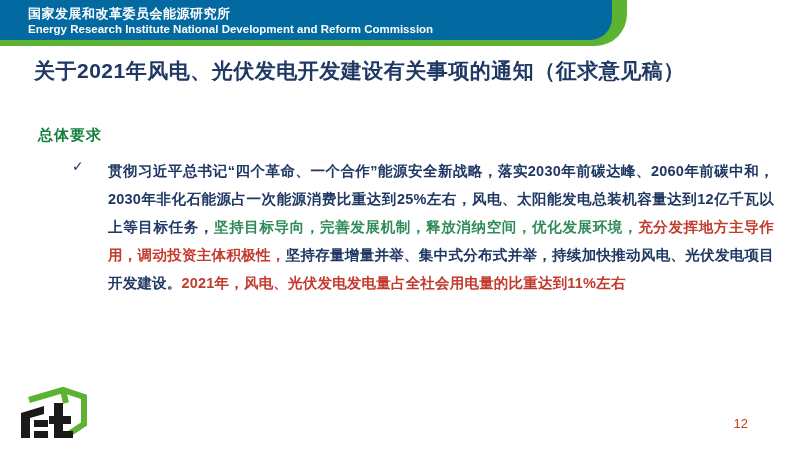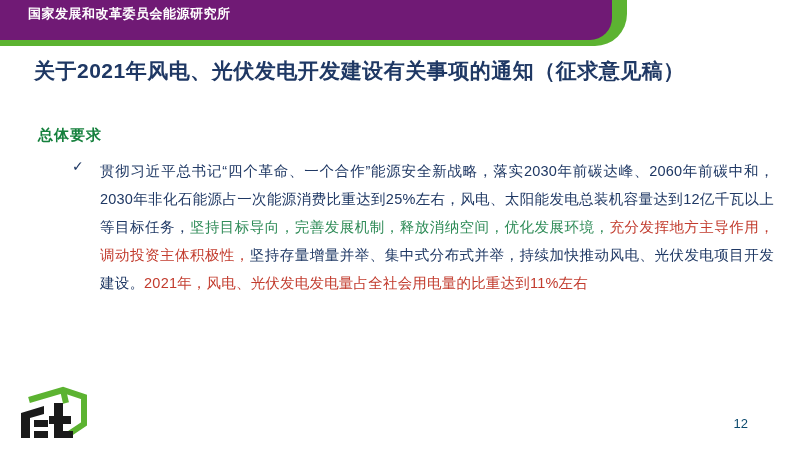--- a/index.html
+++ b/index.html
@@ -15,21 +15,21 @@
     position: absolute;
     left: 0; top: 0;
     width: 627px; height: 46px;
     background: #5CB331;
     border-bottom-right-radius: 32px;
   }
   .banner-dark {
     position: absolute;
     left: 0; top: 0;
     width: 612px; height: 40px;
-    background: #701a75;
+    background: #0369a1;
     border-bottom-right-radius: 22px;
     color: #ffffff;
     padding: 5px 0 0 28px;
   }
   .banner-zh {
     font-size: 13px;
     font-weight: bold;
     letter-spacing: 0.5px;
     line-height: 17px;
   }
@@ -68,49 +68,51 @@
     width: 702px;
   }
   .bullet-check {
     position: absolute;
     left: 0; top: 1px;
     color: #1F3864;
     font-size: 14px;
     font-weight: bold;
   }
   .bullet-text {
-    margin-left: 28px;
+    margin-left: 36px;
     font-size: 14.5px;
     line-height: 28px;
     text-align: justify;
     letter-spacing: 0.2px;
+    font-weight: bold;
   }
   .c-navy  { color: #1F3864; }
   .c-green { color: #2E8B57; }
   .c-red   { color: #C23B2D; }
 
   
   .logo {
     position: absolute;
     left: 13px; top: 383px;
     width: 78px; height: 62px;
   }
   .page-number {
     position: absolute;
     right: 52px; top: 416px;
     font-size: 13px;
-    color: #0c4a6e;
+    color: #c2410c;
   }
 </style>
 </head>
 <body>
 
 <div class="banner-accent"></div>
 <div class="banner-dark">
   <div class="banner-zh">国家发展和改革委员会能源研究所</div>
+  <div class="banner-en">Energy Research Institute National Development and Reform Commission</div>
 </div>
 
 <div class="slide-title">关于2021年风电、光伏发电开发建设有关事项的通知（征求意见稿）</div>
 
 <div class="section-heading">总体要求</div>
 
 <div class="bullet-block">
   <span class="bullet-check">✓</span>
   <div class="bullet-text"><span class="c-navy">贯彻习近平总书记“四个革命、一个合作”能源安全新战略，落实2030年前碳达峰、2060年前碳中和，2030年非化石能源占一次能源消费比重达到25%左右，风电、太阳能发电总装机容量达到12亿千瓦以上等目标任务，</span><span class="c-green">坚持目标导向，完善发展机制，释放消纳空间，优化发展环境，</span><span class="c-red">充分发挥地方主导作用，调动投资主体积极性，</span><span class="c-navy">坚持存量增量并举、集中式分布式并举，持续加快推动风电、光伏发电项目开发建设。</span><span class="c-red">2021年，风电、光伏发电发电量占全社会用电量的比重达到11%左右</span></div>
 </div>

